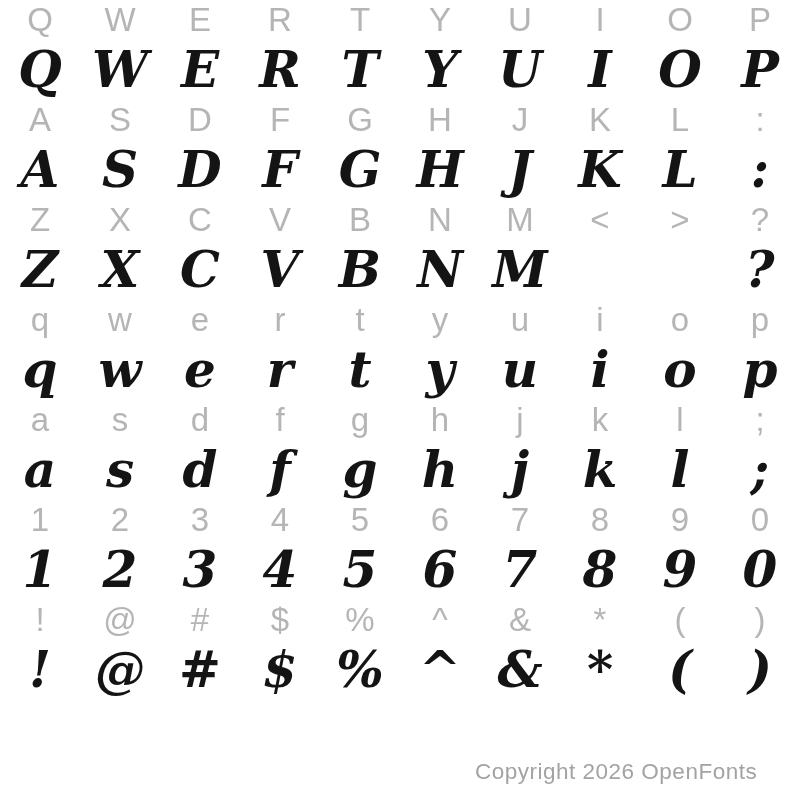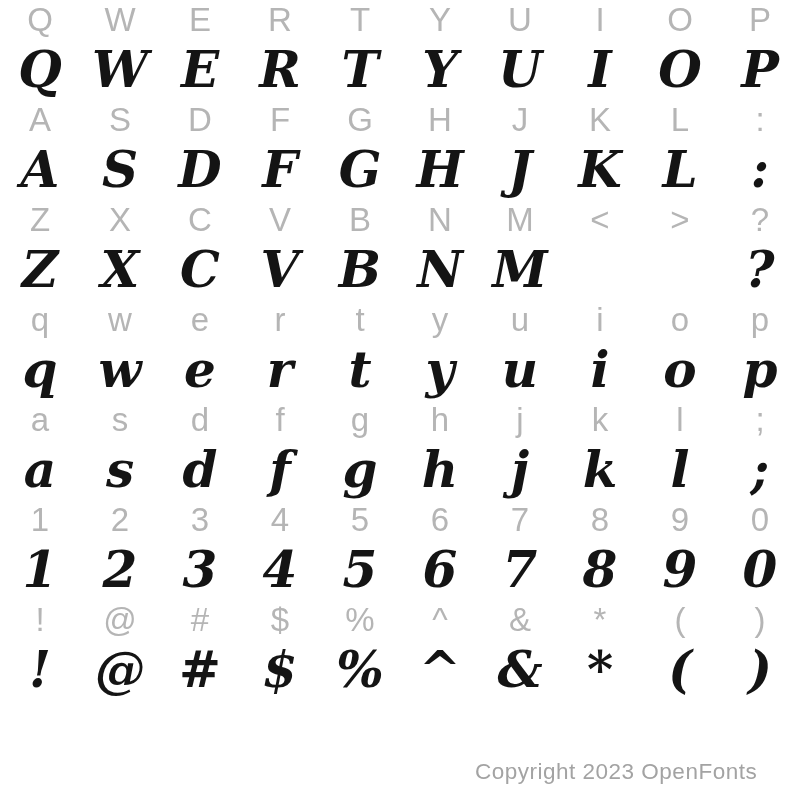--- a/index.html
+++ b/index.html
@@ -225,13 +225,13 @@
       <span class="cell">$</span>
       <span class="cell">%</span>
       <span class="cell">^</span>
       <span class="cell">&amp;</span>
       <span class="cell">*</span>
       <span class="cell">(</span>
       <span class="cell">)</span>
     </div>
   </div>
 
-<div class="copyright">Copyright 2023 OpenFonts</div>
+<div class="copyright">Copyright 2026 OpenFonts</div>
 
 </body></html>

